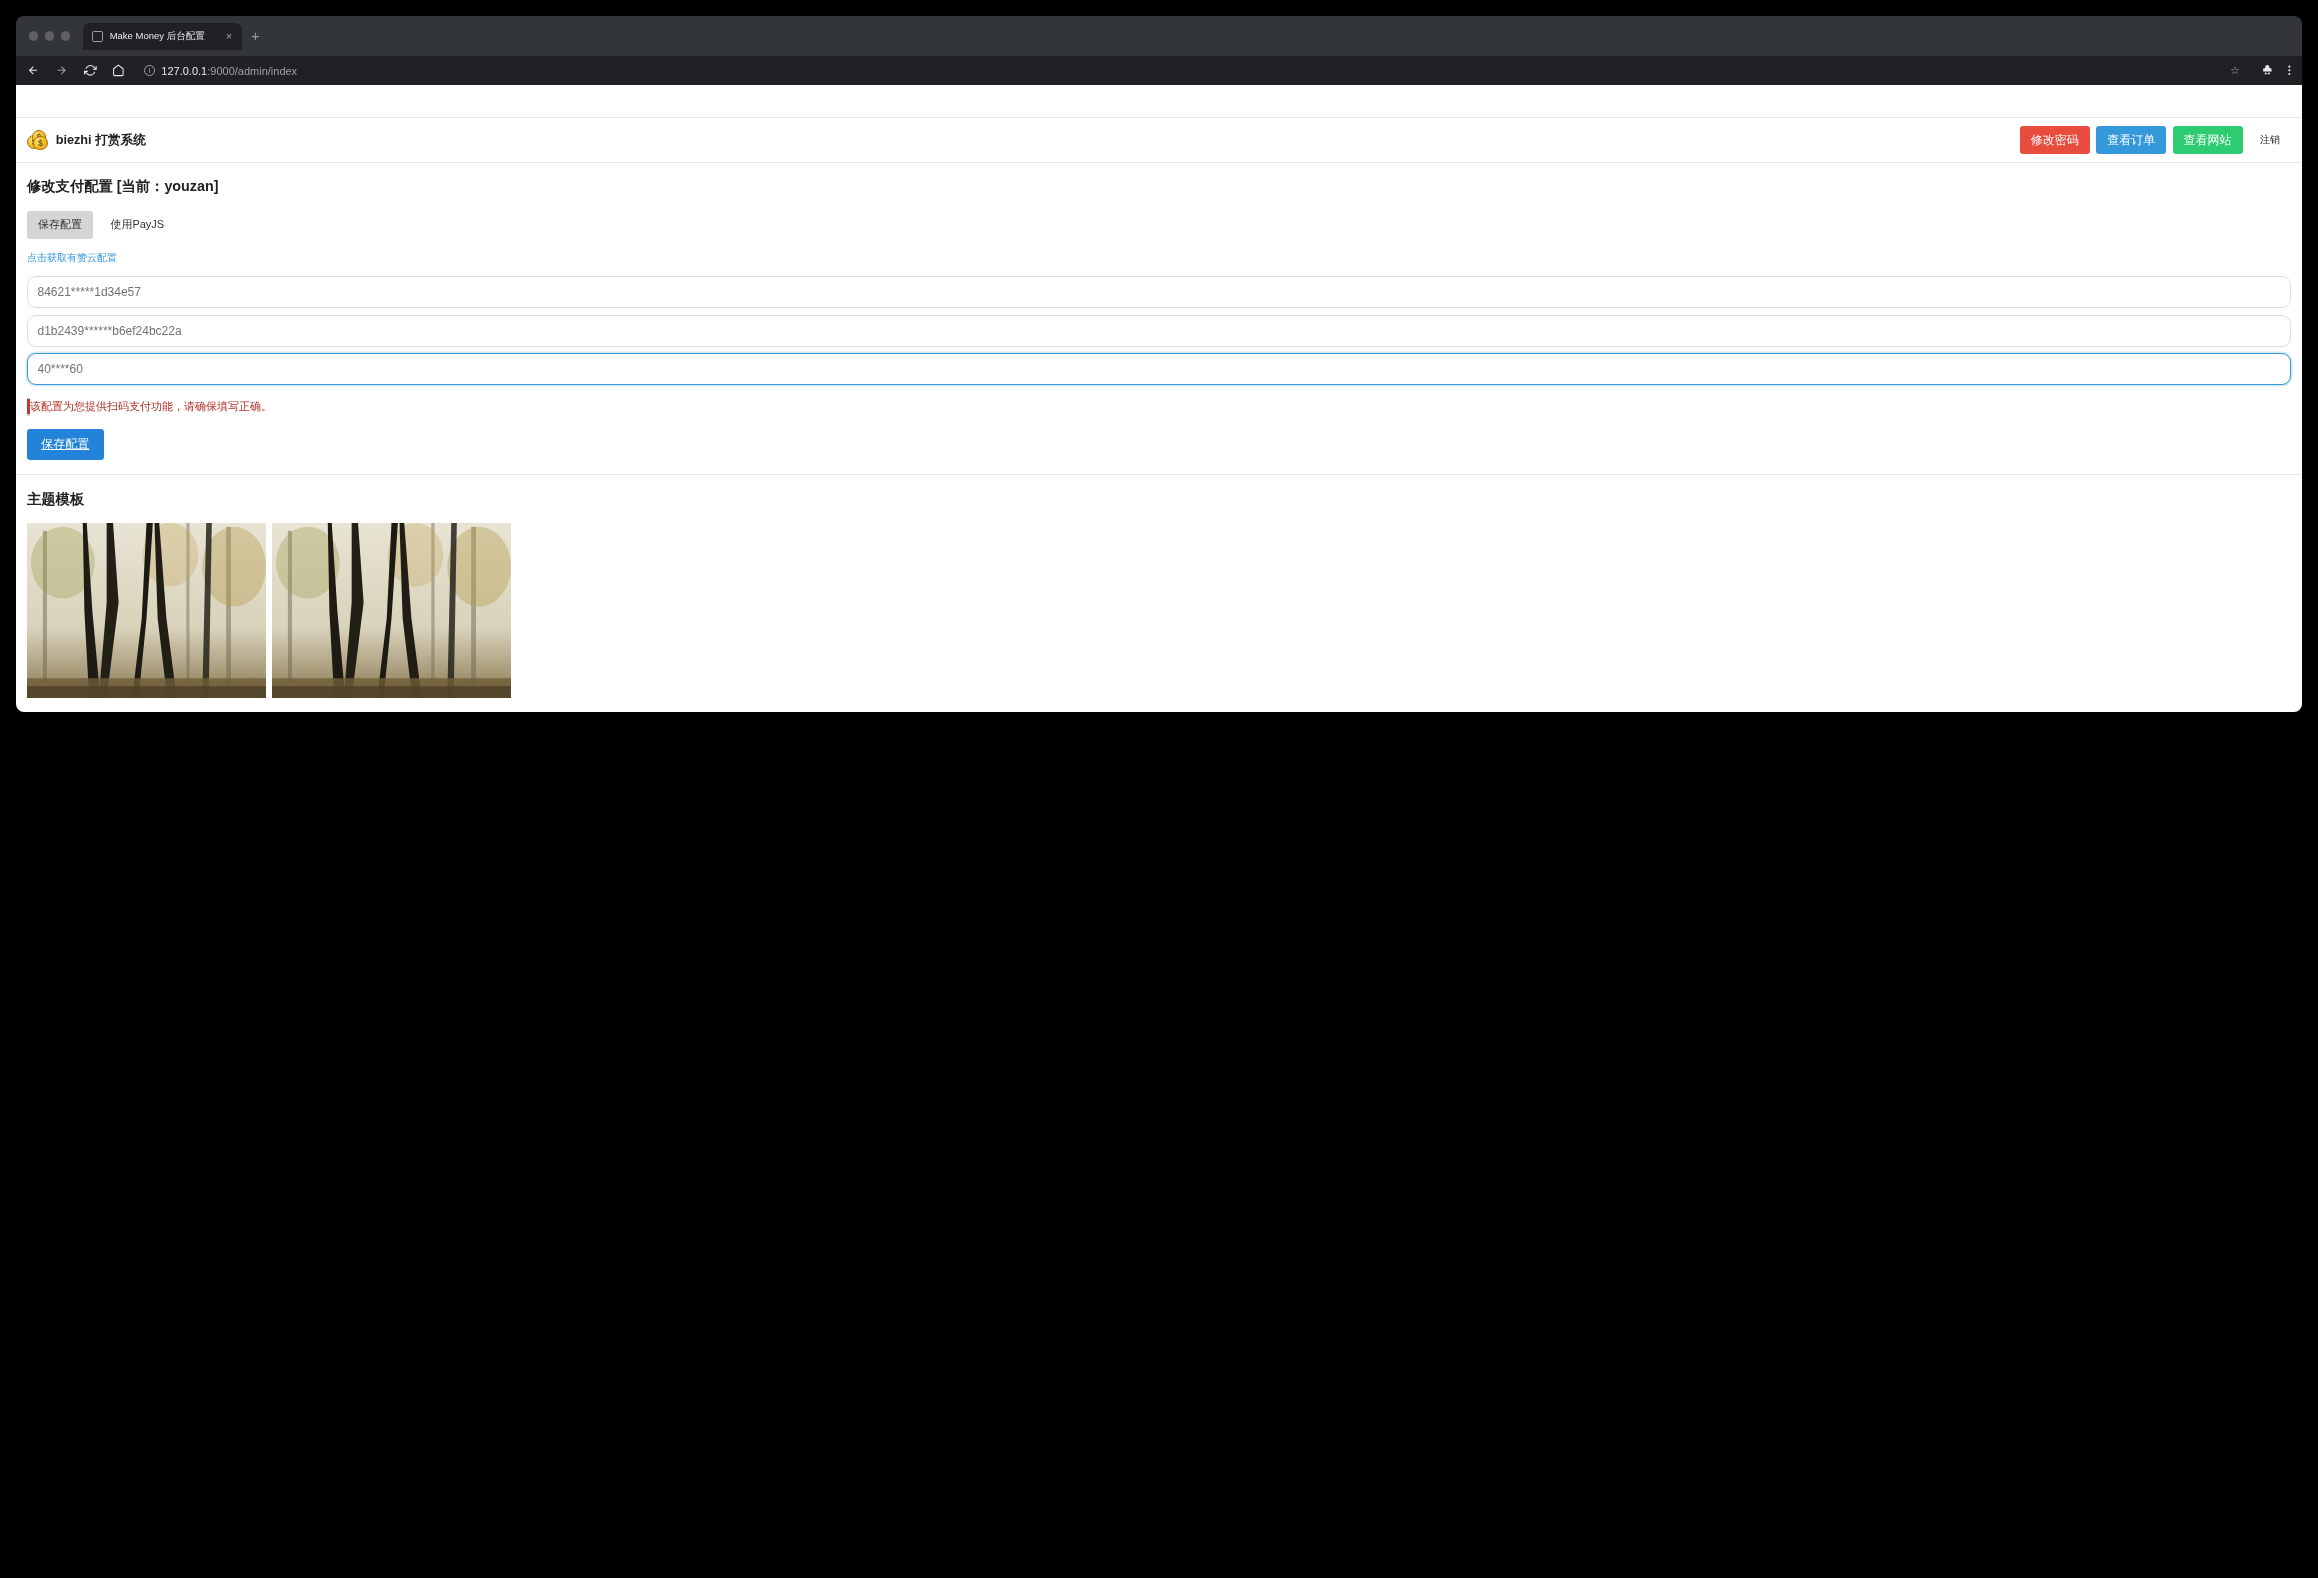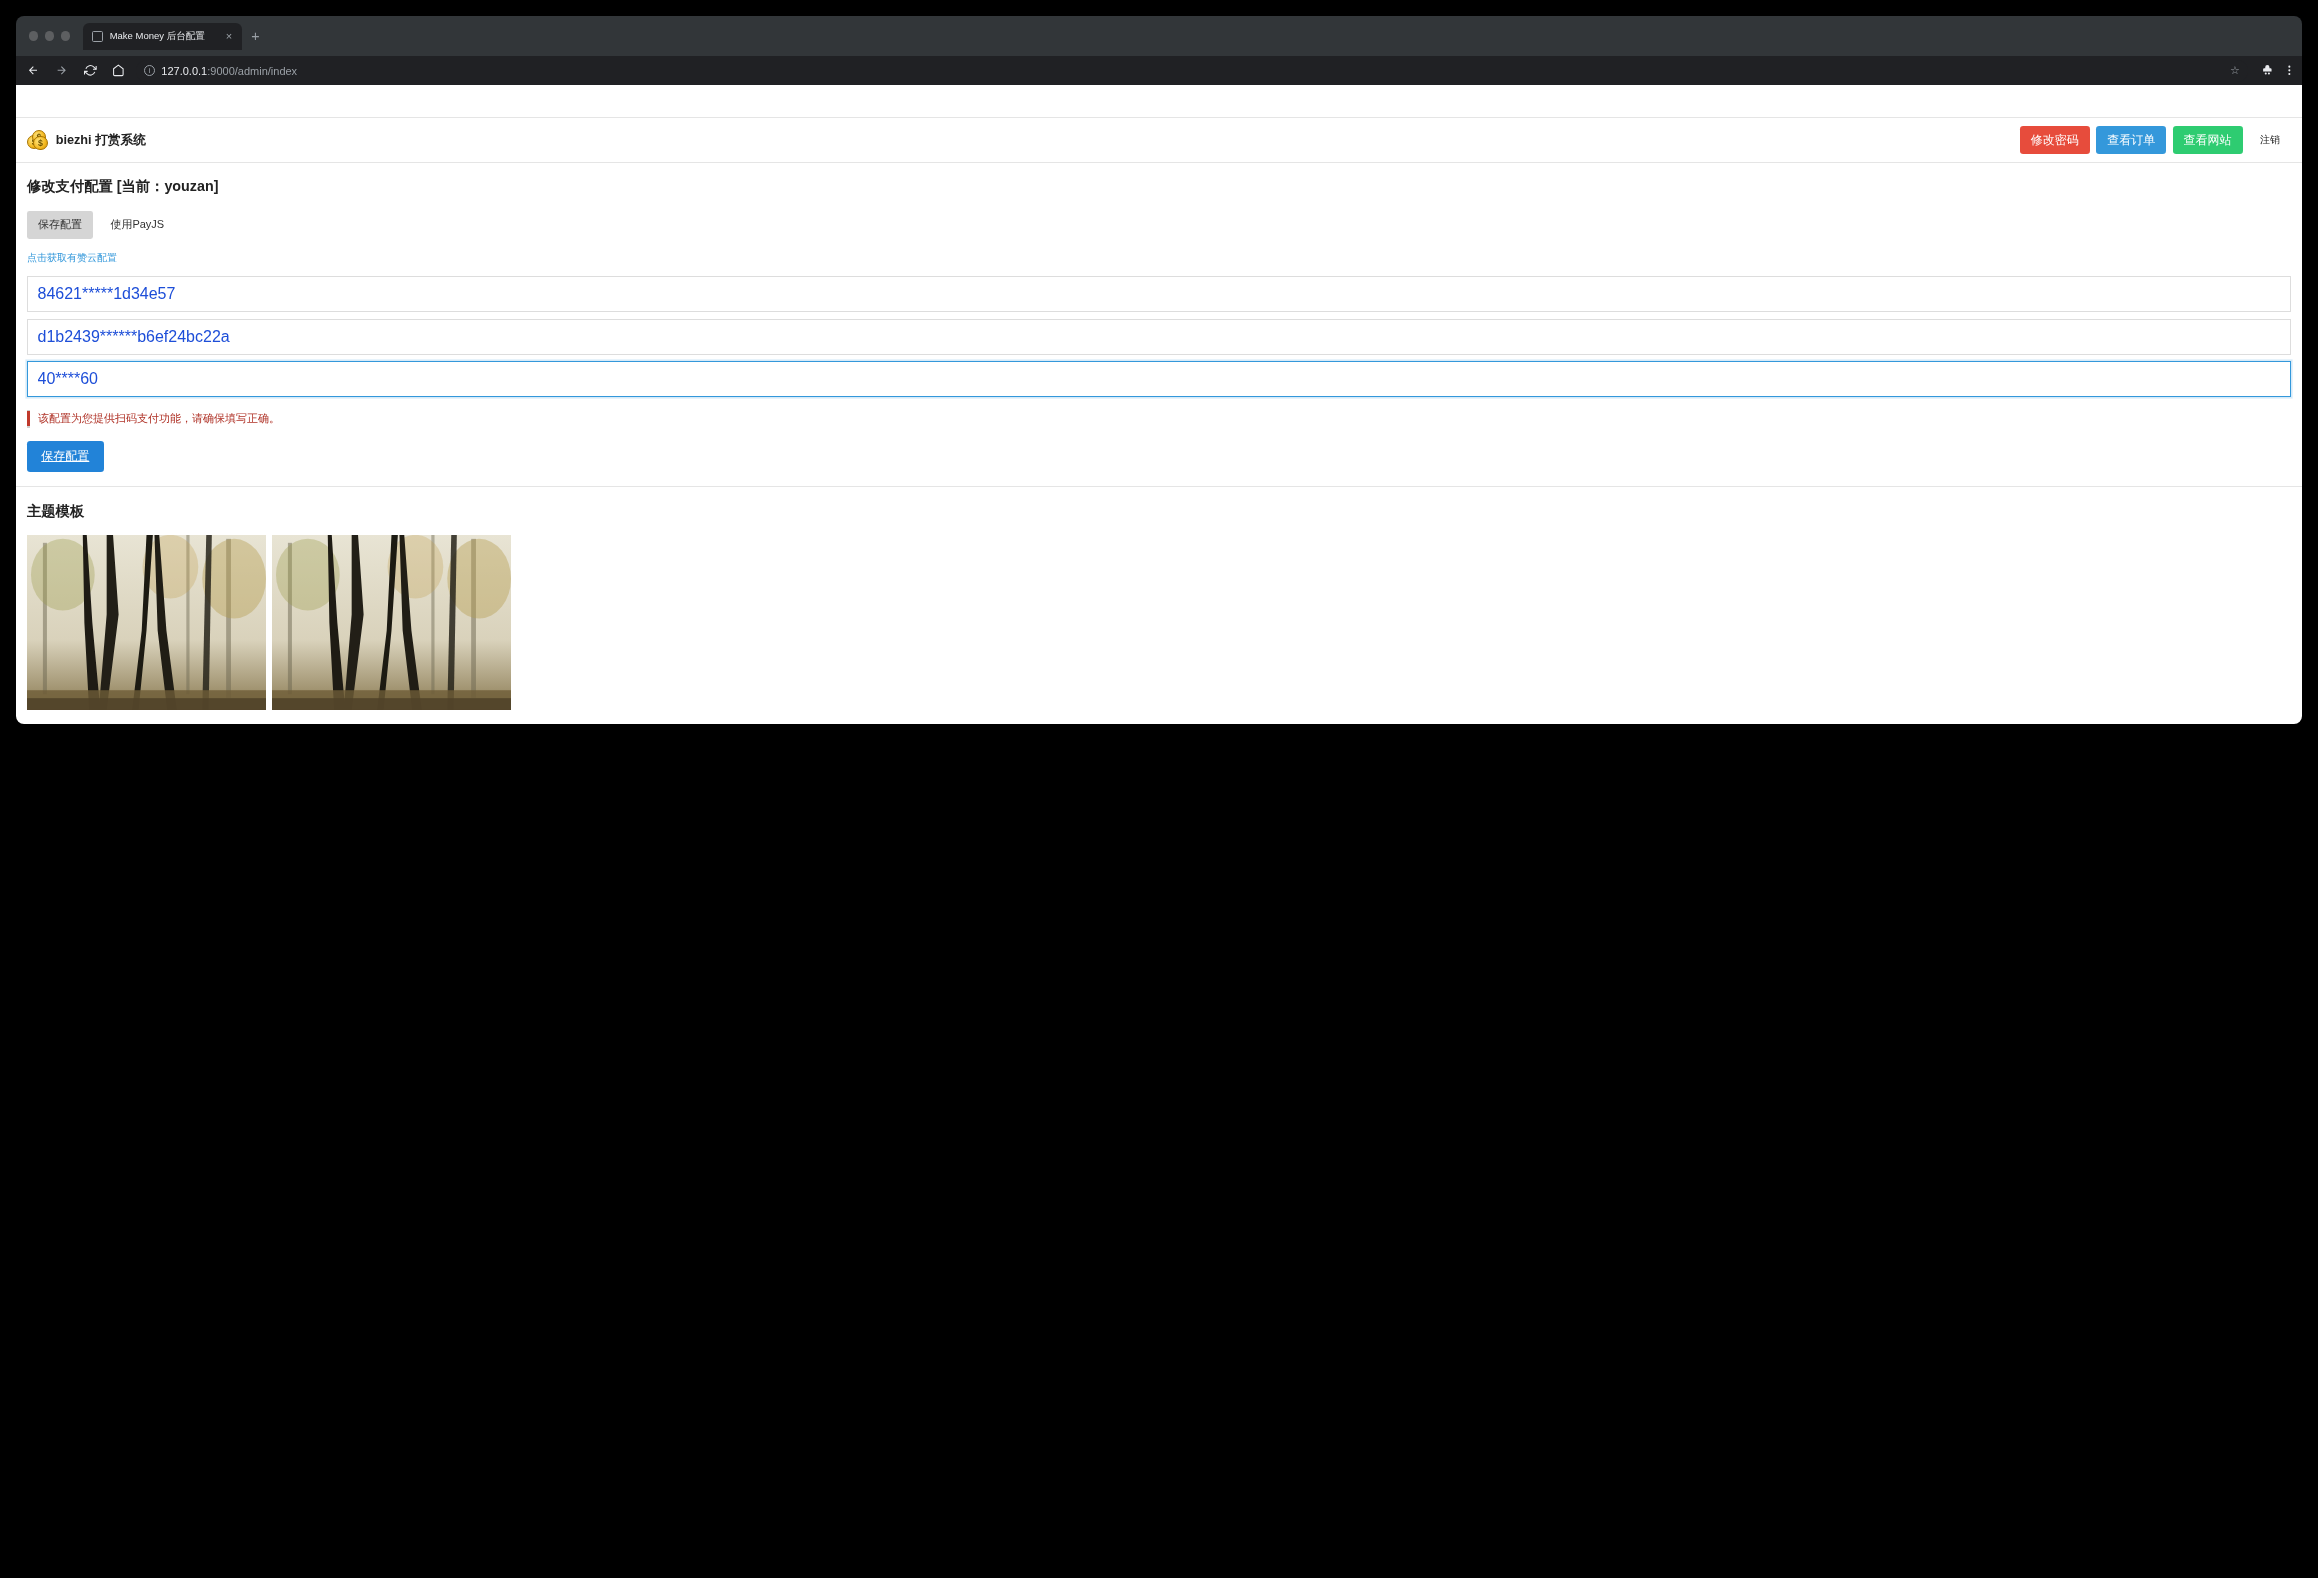--- a/index.html
+++ b/index.html
@@ -170,41 +170,41 @@
       cursor: pointer;
     }
     .tab-btn.active {
       background: #d5d5d5;
       border-radius: 2.4px;
     }
     .link { color: #3498db; font-size: 10px; text-decoration: none; display: inline-block; margin-bottom: 11px; }
     .form-input {
       width: 100%;
       padding: 8px 9.5px;
-      font-size: 16px;
+      font-size: 12px;
       border: 0.8px solid #ddd;
-      border-radius: 0;
+      border-radius: 9px;
       margin-bottom: 6.4px;
-      color: #1d4ed8;
+      color: #737373;
       outline: none;
     }
     .form-input.focused {
       border-color: #3498db;
       box-shadow: 0 0 0 1.6px rgba(52,152,219,0.2);
     }
     .warning-note {
       border-left: 3.2px solid #c0392b22;
       border-left-color: #d0d0d0;
       padding: 1.6px 0 1.6px 8px;
       margin: 6.4px 0 12.7px 0;
     }
     .warning-note-inner {
       border-left: 3.2px solid #c0392b;
       margin-left: -11px;
-      padding-left: 8px;
+      padding-left: 0;
       color: #b03328;
       font-size: 11px;
     }
     .save-btn {
       background: #2283d8;
       color: #fff;
       padding: 7.2px 14.3px;
       border: none;
       border-radius: 3.2px;
       font-size: 12px;

